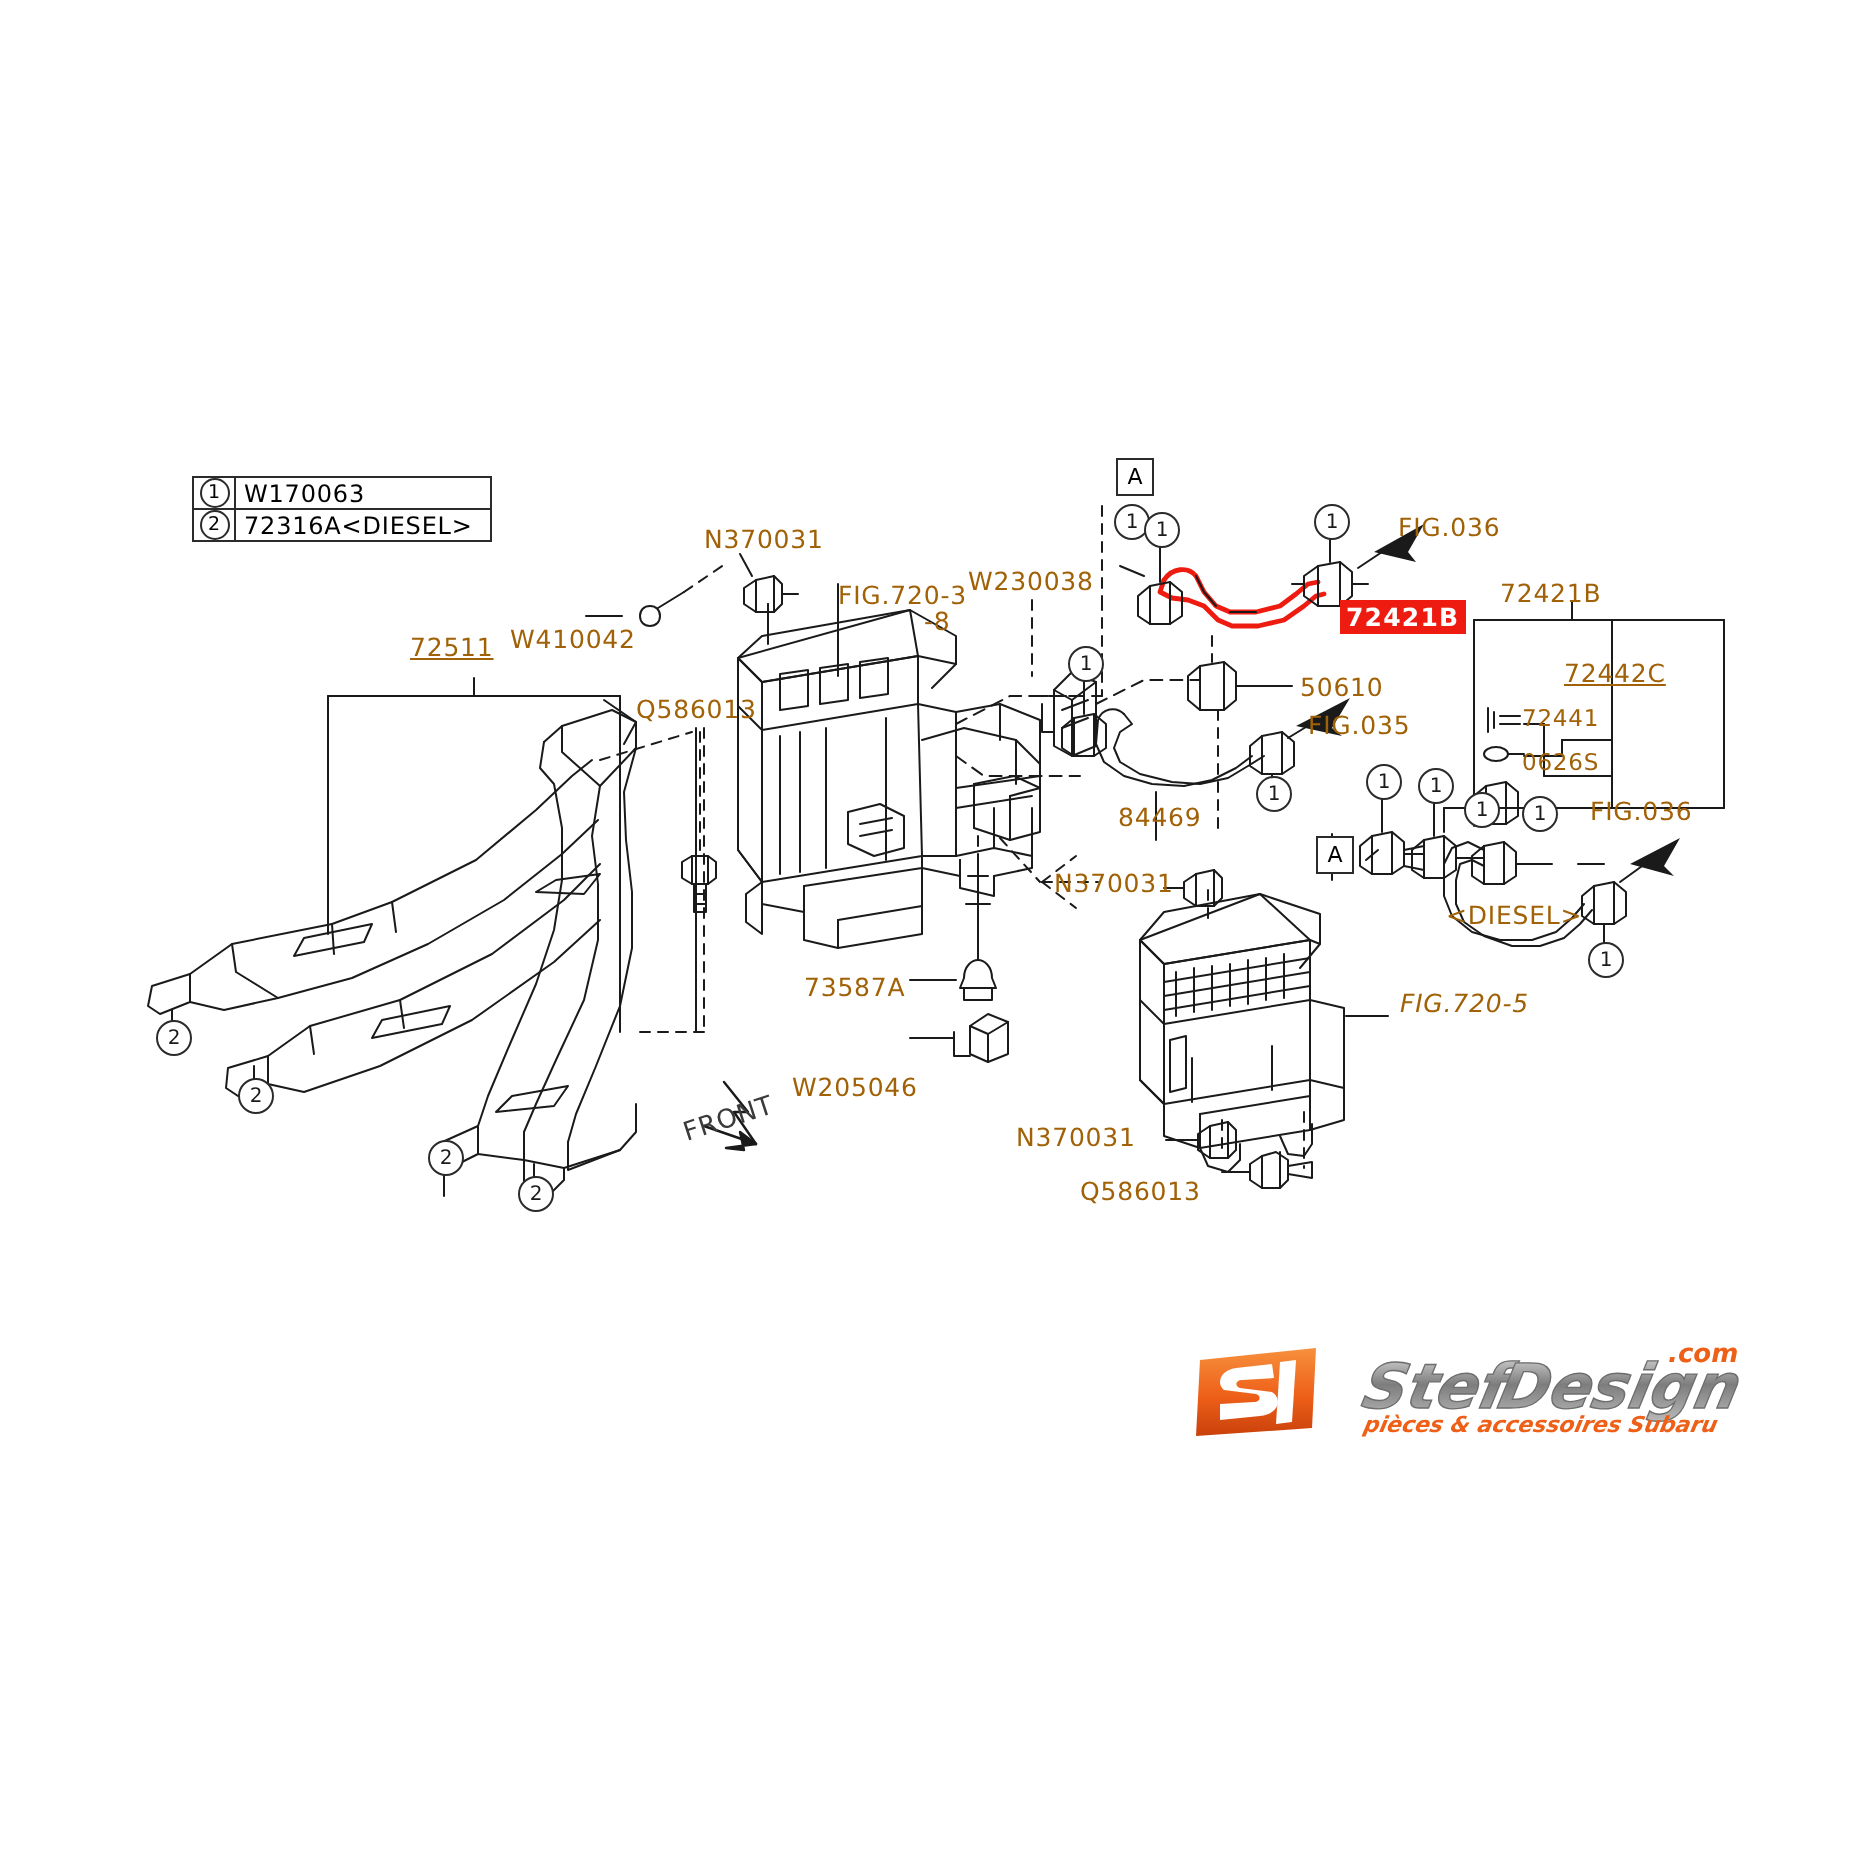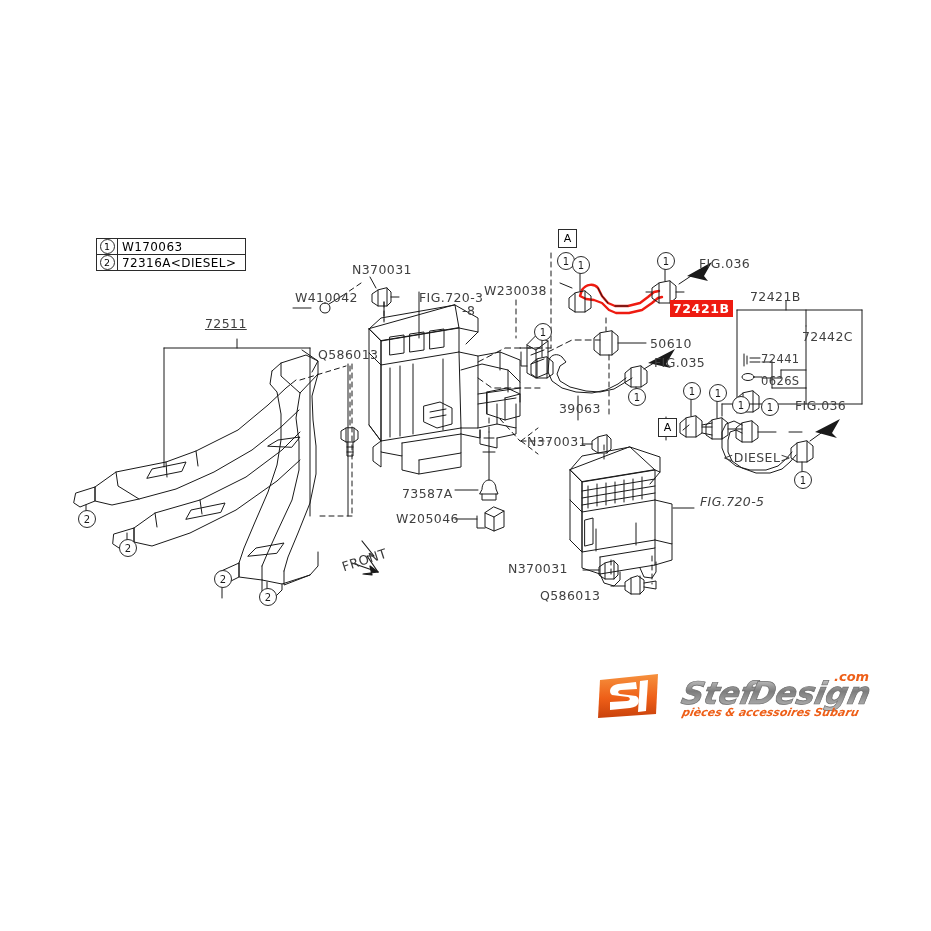--- a/index.html
+++ b/index.html
@@ -1,18 +1,18 @@
 <!DOCTYPE html>
 <html><head>
 <meta charset="utf-8">
 <style>
   html,body{margin:0;padding:0;background:#fff;}
   body{width:931px;height:931px;font-family:"DejaVu Sans",sans-serif;overflow:hidden;}
   #stage{position:relative;width:931px;height:931px;background:#ffffff;}
-  .lbl{position:absolute;font-family:"DejaVu Sans",sans-serif;font-size:12.5px;color:#404040;white-space:nowrap;letter-spacing:.4px;}
+  .lbl{position:absolute;font-family:"DejaVu Sans",sans-serif;font-size:12.5px;color:#a16207;white-space:nowrap;letter-spacing:.4px;}
   .lbl.sm{font-size:11.5px;text-align:right;}
   .redlbl{position:absolute;background:#ee1b11;color:#ffffff;font-size:12.5px;font-weight:bold;letter-spacing:.6px;padding:1px 3px;white-space:nowrap;}
   .legend{position:absolute;border:1px solid #2b2b2b;background:#fff;}
   .legend .row{display:flex;align-items:center;height:15px;border-bottom:1px solid #2b2b2b;}
   .legend .row:last-child{border-bottom:none;}
   .legend .num{width:20px;display:flex;align-items:center;justify-content:center;border-right:1px solid #2b2b2b;height:100%;}
   .legend .txt{padding-left:4px;font-size:12px;letter-spacing:.4px;white-space:nowrap;}
   .circnum{display:inline-flex;align-items:center;justify-content:center;width:13px;height:13px;border:1px solid #2b2b2b;border-radius:50%;font-size:9.5px;line-height:1;}
   .cbadge{position:absolute;width:16px;height:16px;border:1px solid #2b2b2b;border-radius:50%;display:flex;align-items:center;justify-content:center;font-size:10px;background:#fff;color:#1a1a1a;}
   .abox{position:absolute;width:17px;height:17px;border:1px solid #2b2b2b;display:flex;align-items:center;justify-content:center;font-size:11px;background:#fff;}
@@ -446,47 +446,47 @@
       <div class="txt">W170063</div>
     </div>
     <div class="row">
       <div class="num">
           <span class="circnum">2</span>
         </div>
       <div class="txt">72316A&lt;DIESEL&gt;</div>
     </div>
   </div>
 
-  <div class="lbl" style="left:255px;top:290px;margin-left:40px;">W410042</div>
+  <div class="lbl" style="left:255px;top:312px;">W410042</div>
   <div class="lbl" style="left:352px;top:262px;">N370031</div>
   <div class="lbl" style="left:419px;top:290px;">FIG.720-3</div>
   <div class="lbl" style="left:462px;top:303px;">-8</div>
   <div class="lbl" style="left:484px;top:283px;">W230038</div>
   <div class="lbl" style="left:699px;top:256px;">FIG.036</div>
 
   <div class="redlbl" style="left:670px;top:300px;">72421B</div>
 
   <div class="lbl" style="left:750px;top:289px;">72421B</div>
-  <div class="lbl" style="left:802px;top:329px;">72442C</div>
+  <div class="lbl" style="left:782px;top:329px;text-decoration:underline;">72442C</div>
   <div class="lbl sm" style="left:761px;top:352px;">72441</div>
   <div class="lbl sm" style="left:761px;top:374px;">0626S</div>
   <div class="lbl" style="left:795px;top:398px;">FIG.036</div>
 
   <div class="lbl" style="left:205px;top:316px;text-decoration:underline;">72511</div>
   <div class="lbl" style="left:318px;top:347px;">Q586013</div>
 
   <div class="lbl" style="left:650px;top:336px;">50610</div>
   <div class="lbl" style="left:654px;top:355px;">FIG.035</div>
-  <div class="lbl" style="left:559px;top:401px;">39063</div>
+  <div class="lbl" style="left:559px;top:401px;">84469</div>
 
   <div class="lbl" style="left:527px;top:434px;">N370031</div>
   <div class="lbl" style="left:723px;top:450px;">&lt;DIESEL&gt;</div>
 
   <div class="lbl" style="left:402px;top:486px;">73587A</div>
-  <div class="lbl" style="left:396px;top:511px;">W205046</div>
+  <div class="lbl" style="left:396px;top:536px;">W205046</div>
   <div class="lbl" style="left:700px;top:494px;font-style:italic;">FIG.720-5</div>
 
   <div class="lbl" style="left:508px;top:561px;">N370031</div>
   <div class="lbl" style="left:540px;top:588px;">Q586013</div>
 
   <div class="lbl" style="left:340px;top:560px;transform:rotate(-18deg);transform-origin:left top;font-size:13px;color:#3a3a3a;">FRONT</div>
 
   <div class="abox" style="left:558px;top:229px;">A</div>
   <div class="abox" style="left:658px;top:418px;">A</div>
 

